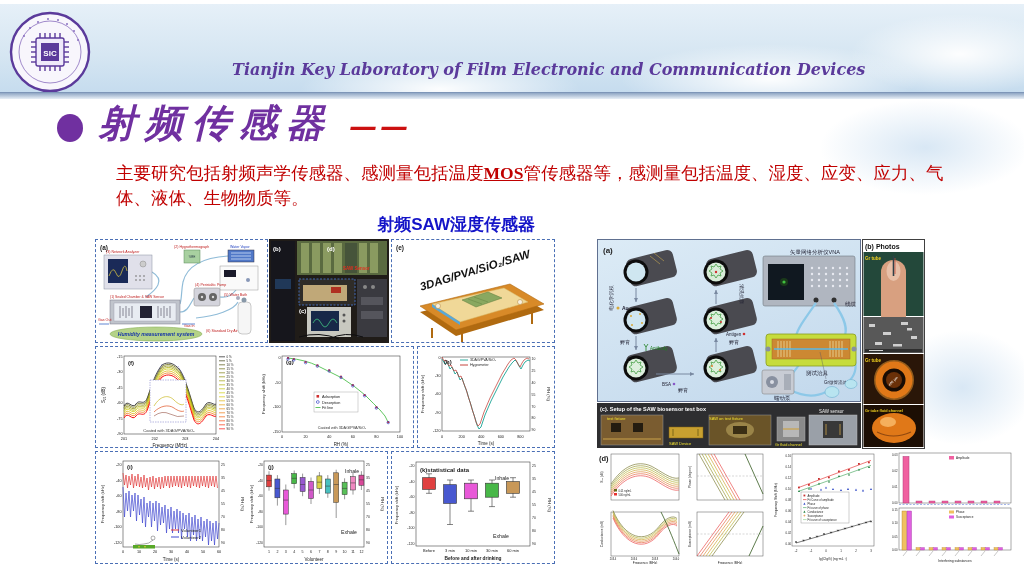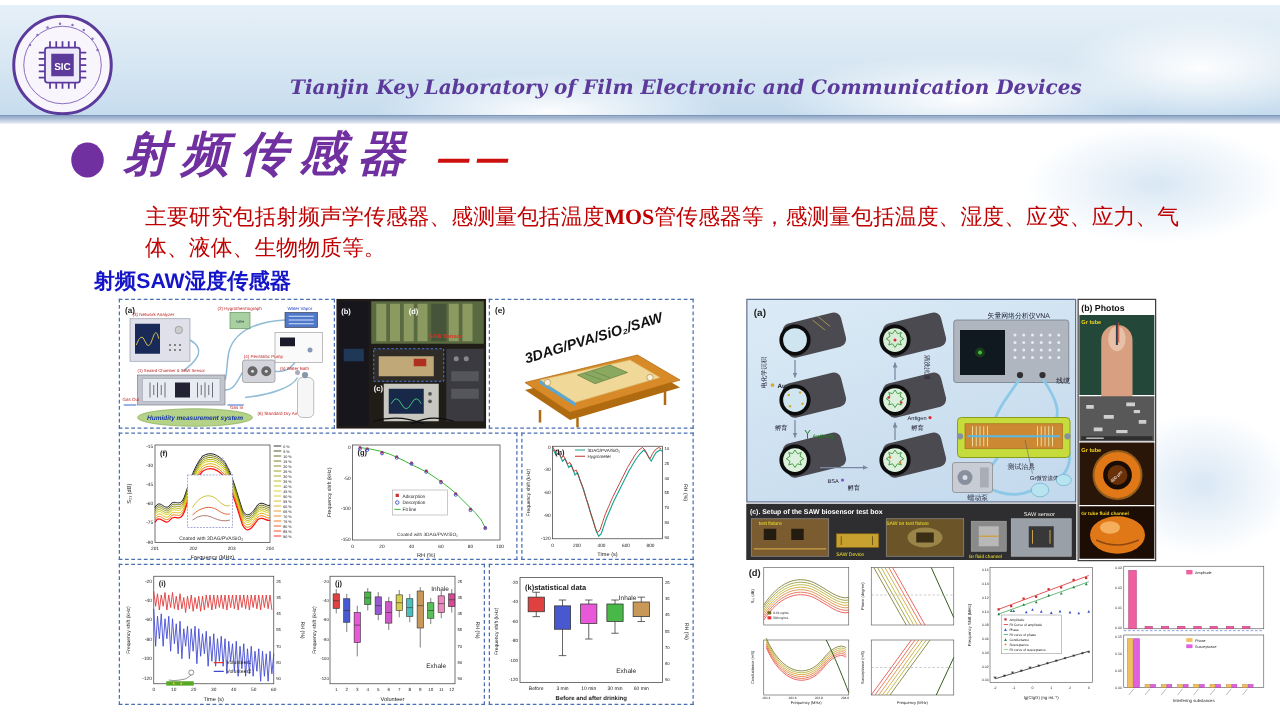--- a/index.html
+++ b/index.html
@@ -10,22 +10,22 @@
   .divider{position:absolute;left:0;top:92px;width:1024px;height:6px;background:linear-gradient(180deg,#8fa6c4,#e8eff7);border-top:1px solid #7e96b8;}
   .h-cn{position:absolute;left:100px;top:24px;font-size:23px;font-weight:bold;color:#5b3a9b;white-space:nowr ap;white-space:nowrap;}
   .h-en{position:absolute;top:56px;font-size:16px;font-style:italic;font-weight:bold;color:#5b3a9b;white-space:nowrap;font-family:"DejaVu Serif",serif;}
   #en1{left:6px;} #en2{left:232px;}
   .cloud2{position:absolute;border-radius:50%;background:radial-gradient(closest-side,rgba(185,212,236,.55),rgba(185,212,236,0));}
   .bullet{position:absolute;left:57px;top:114px;width:26px;height:28px;border-radius:50%;background:#7030a0;}
   .title-row{position:absolute;left:98px;top:98px;display:flex;align-items:baseline;gap:16px;white-space:nowrap;}
   .t-main{font-family:"DejaVu Serif",serif;font-style:italic;font-weight:bold;font-size:38px;color:#7030a0;letter-spacing:9px;}
   .t-sub{font-family:"DejaVu Serif",serif;font-style:italic;font-weight:bold;font-size:28px;color:#cc1010;letter-spacing:3px;}
   .intro{position:absolute;left:116px;top:161px;width:832px;font-family:"Liberation Serif",serif;font-size:17.5px;line-height:1.42;color:#c00000;}
-  .intro .mos{font-weight:bold;}
-  .ptitle{position:absolute;top:213px;font-size:17px;font-weight:bold;color:#1414c8;text-align:left;}
+  .intro .mos{font-weight:bold;text-decoration:underline;}
+  .ptitle{position:absolute;top:213px;font-size:17px;font-weight:bold;color:#1414c8;text-align:right;}
   #ptitle-left{left:75px;width:460px;}
   #ptitle-right{left:597px;width:327px;}
   .dbox{position:absolute;border:1px dashed #4a6fb5;background:#fff;box-sizing:border-box;}
   .sbox{position:absolute;box-sizing:border-box;}
   svg{display:block;}
   svg text{font-family:"Liberation Sans",sans-serif;}
 </style>
 </head>
 <body>
 

